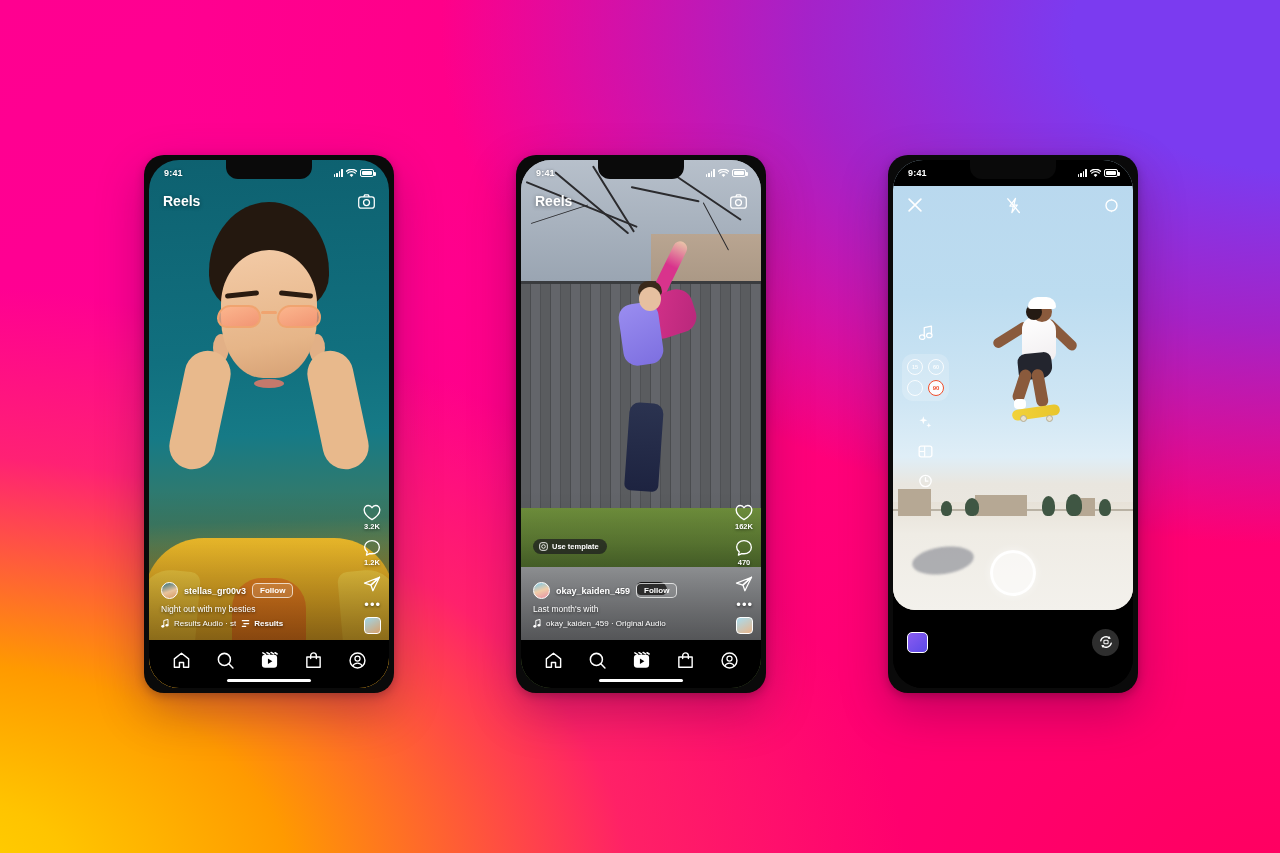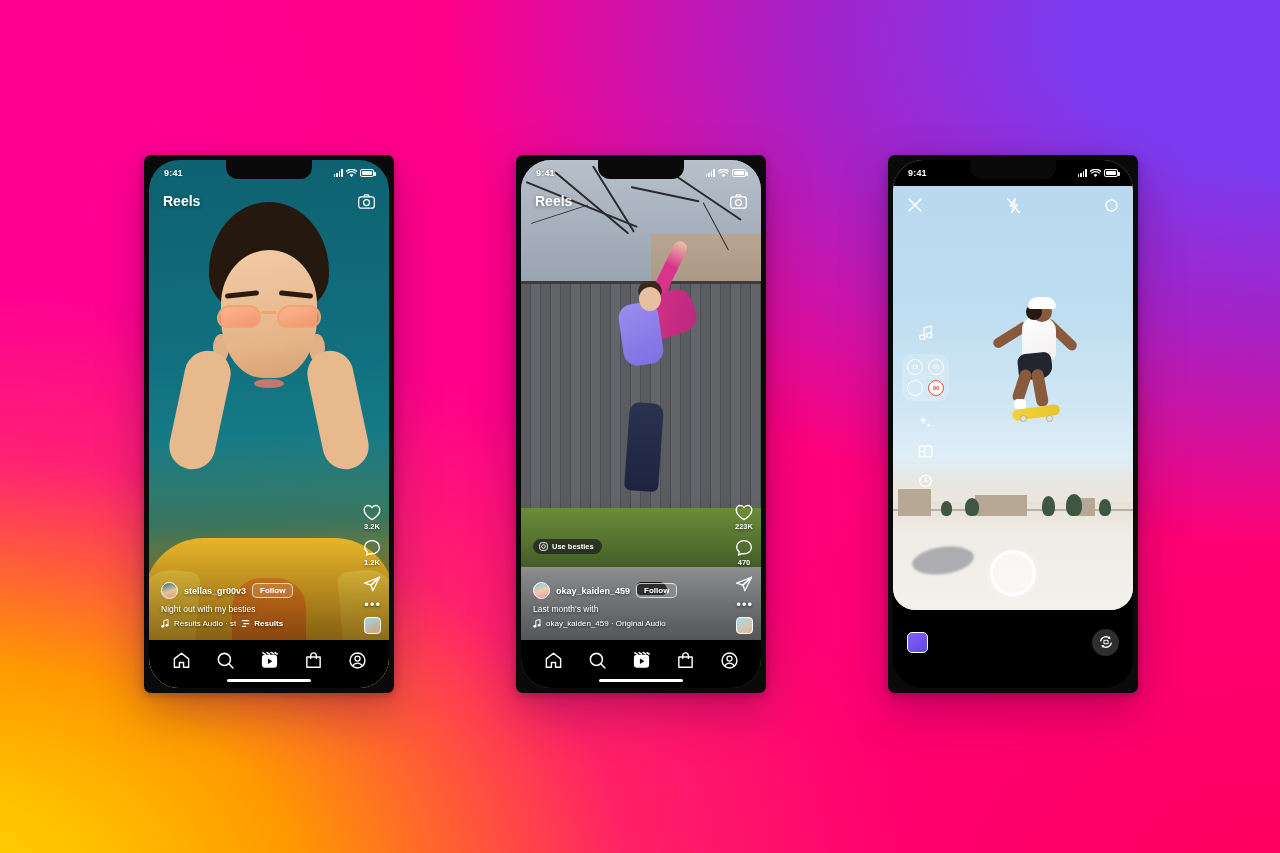--- a/index.html
+++ b/index.html
@@ -10,21 +10,21 @@
     position:relative;
     background:
       radial-gradient(130% 115% at 102% 4%, #7b3bf0 0%, #7b3bf0 14%, rgba(150,40,210,0.85) 30%, rgba(255,0,110,0.25) 52%, rgba(255,0,110,0) 68%),
       radial-gradient(120% 110% at -6% 104%, #ffd400 0%, #ffc400 10%, #ff9a00 24%, rgba(255,60,90,0.55) 46%, rgba(255,0,120,0) 64%),
       radial-gradient(150% 130% at 100% 102%, #ff0060 0%, #ff0072 26%, rgba(255,0,140,0.35) 55%, rgba(255,0,144,0) 75%),
       linear-gradient(150deg, #ff0090 0%, #ff0094 34%, #ff0080 58%, #ff0068 100%);
   }
   .stage { position:absolute; inset:0; }
 
   
-  .phone { position:absolute; border-radius:7px; background:#0a0a0a;
+  .phone { position:absolute; border-radius:20px; background:#0a0a0a;
            box-shadow:0 18px 48px rgba(70,0,60,.33), 0 3px 10px rgba(0,0,0,.25);
            padding:5px; }
   .phone.p1 { left:144px; top:155px;  width:250px; height:538px; }
   .phone.p2 { left:516px; top:155px;  width:250px; height:538px; }
   .phone.p3 { left:888px; top:155px;  width:250px; height:538px; }
   .screen { position:relative; width:100%; height:100%; border-radius:30px;
             overflow:hidden; background:#000; }
 
   
   .statusbar { position:absolute; left:0; top:0; width:100%; height:26px; z-index:30;
@@ -431,29 +431,29 @@
           <path d="M8 4 L9.5 1.2 H14.5 L16 4" stroke="#fff" stroke-width="1.8" fill="none" stroke-linejoin="round"></path>
           <circle cx="12" cy="12" r="4.2" stroke="#fff" stroke-width="1.8" fill="none"></circle>
         </svg>
       </div>
 
       <div class="tpl">
         <svg width="9" height="9" viewBox="0 0 12 12">
           <rect x=".9" y=".9" width="10.2" height="10.2" rx="3" stroke="#fff" stroke-width="1.2" fill="none"></rect>
           <circle cx="6" cy="6" r="2.4" stroke="#fff" stroke-width="1.2" fill="none"></circle>
         </svg>
-        <div class="tpl-txt">Use besties</div>
+        <div class="tpl-txt">Use template</div>
       </div>
 
       <div class="rail">
         <div class="rail-item">
           <svg width="18" height="17" viewBox="0 0 24 22">
             <path d="M12 20.5 C12 20.5 1.6 14.2 1.6 7.6 C1.6 4.2 4.1 1.7 7.1 1.7 C9.2 1.7 11 2.9 12 4.7 C13 2.9 14.8 1.7 16.9 1.7 C19.9 1.7 22.4 4.2 22.4 7.6 C22.4 14.2 12 20.5 12 20.5 Z" stroke="#fff" stroke-width="1.8" fill="none" stroke-linejoin="round"></path>
           </svg>
-          <div class="rail-count">223K</div>
+          <div class="rail-count">162K</div>
         </div>
         <div class="rail-item">
           <svg width="18" height="18" viewBox="0 0 24 24">
             <path d="M12 2.2 C6.4 2.2 2.2 6 2.2 10.8 C2.2 13.4 3.5 15.7 5.6 17.2 L4.6 21.4 L9 19.4 C9.9 19.6 11 19.7 12 19.7 C17.6 19.7 21.8 15.9 21.8 11 C21.8 6.1 17.6 2.2 12 2.2 Z" stroke="#fff" stroke-width="1.8" fill="none" stroke-linejoin="round"></path>
           </svg>
           <div class="rail-count">470</div>
         </div>
         <svg width="18" height="18" viewBox="0 0 24 24">
           <path d="M22 3 L2 10.8 L10.6 13.4 L22 3 Z" stroke="#fff" stroke-width="1.7" fill="none" stroke-linejoin="round"></path>
           <path d="M22 3 L10.6 13.4 L13.2 21 L22 3 Z" stroke="#fff" stroke-width="1.7" fill="none" stroke-linejoin="round"></path>

